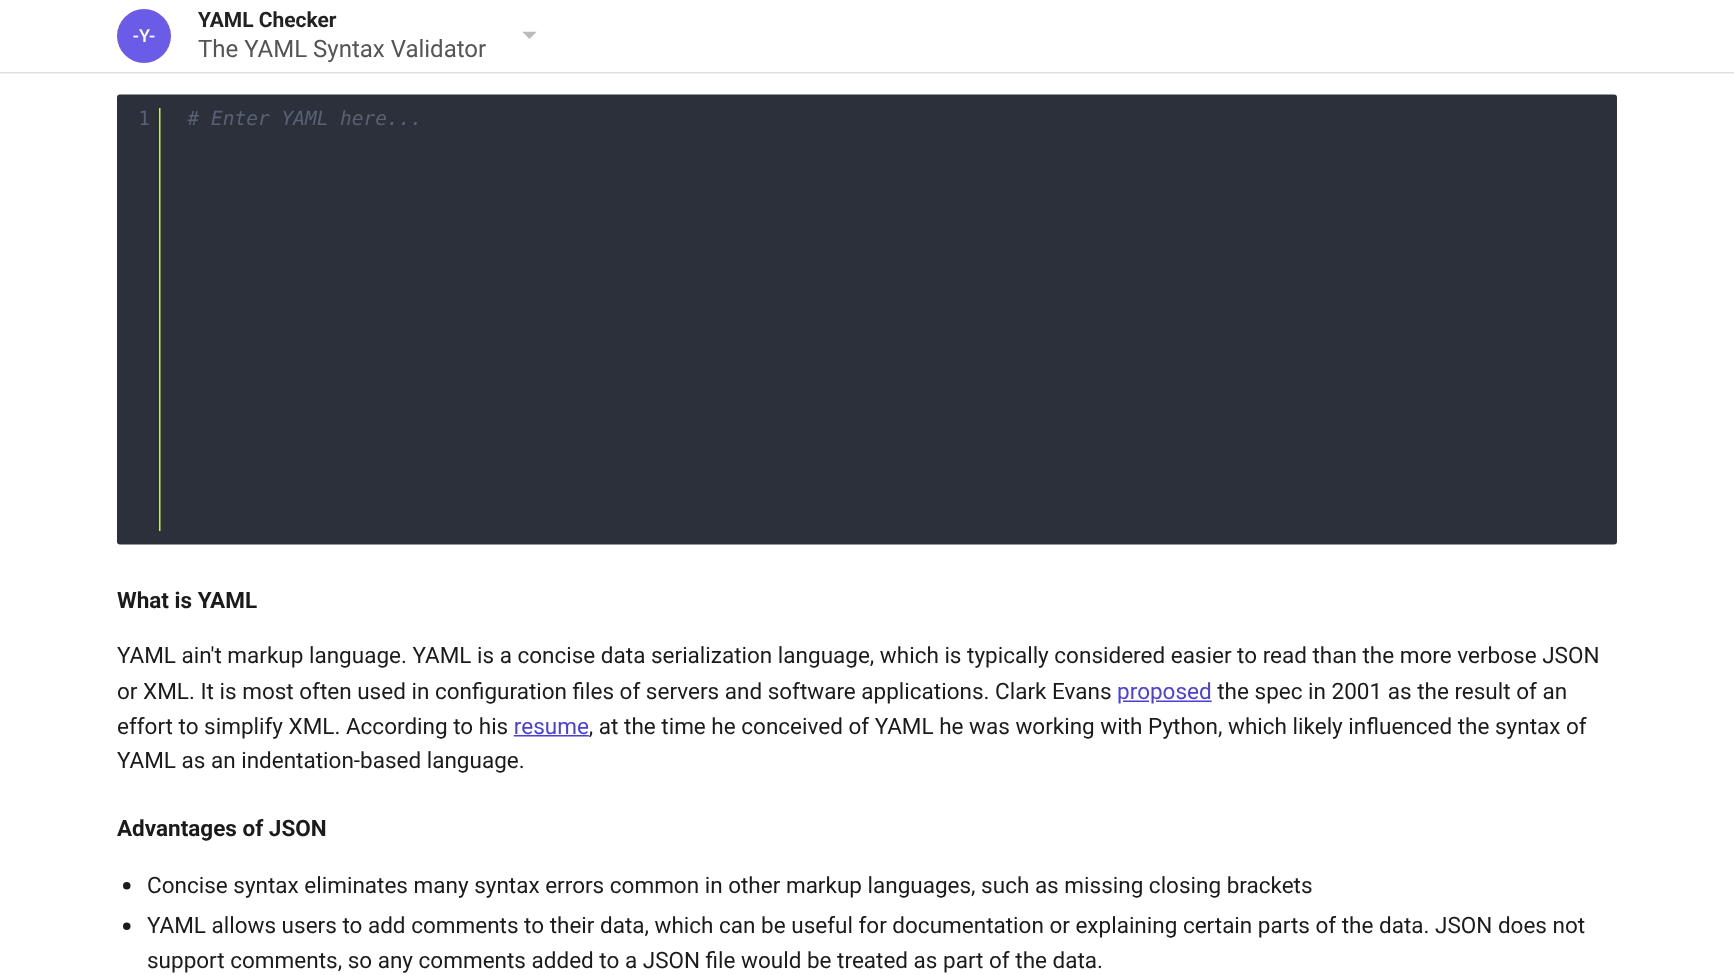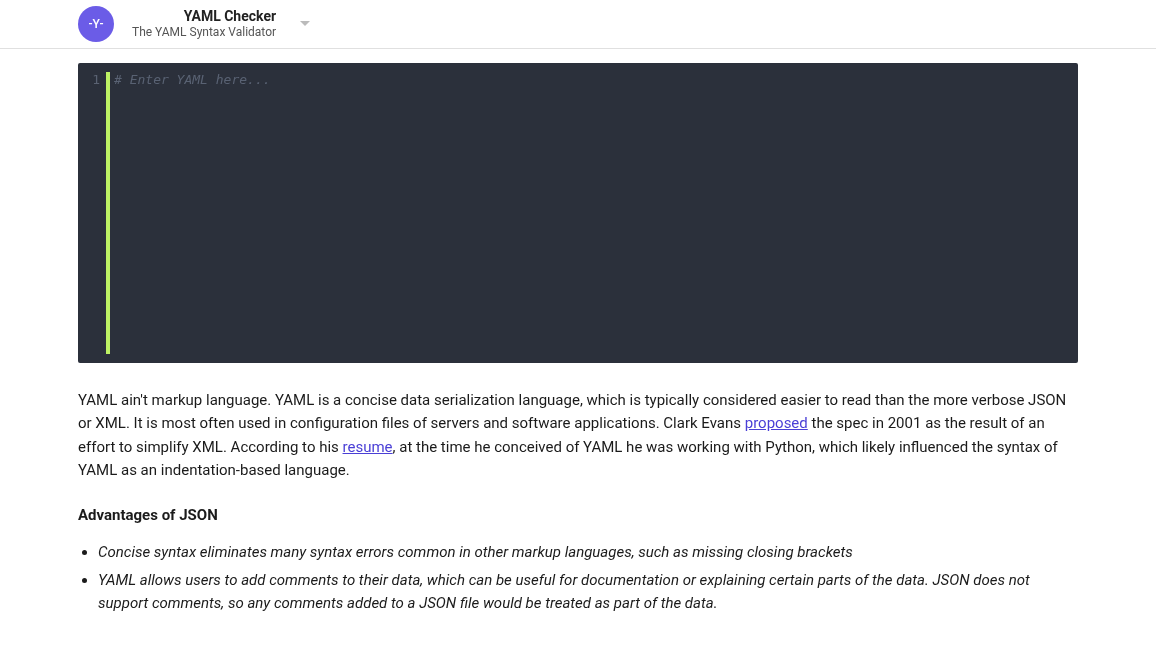--- a/index.html
+++ b/index.html
@@ -34,24 +34,23 @@
     }
     .title-block {
       display: flex;
       flex-direction: column;
     }
     .app-title {
       font-weight: 700;
       font-size: 14px;
       color: #222;
       line-height: 1.3;
-      text-align: right;
     }
     .app-subtitle {
-      font-size: 12px;
+      font-size: 16px;
       color: #555;
       line-height: 1.3;
     }
     .dropdown-chevron {
       margin-left: 24px;
       display: flex;
       align-items: center;
       color: #bbb;
     }
     .main {
@@ -68,22 +67,22 @@
       color: #c0c5ce;
     }
     .gutter {
       width: 28px;
       text-align: right;
       padding-right: 6px;
       color: #5a6272;
       user-select: none;
     }
     .editor-content {
-      border-left: 4px solid #bef264;
-      padding-left: 4px;
+      border-left: 1px solid #bef264;
+      padding-left: 18px;
       flex: 1;
       position: relative;
     }
     .editor-placeholder {
       color: #596273;
       font-style: italic;
     }
     .content-section {
       margin-top: 26px;
       color: #1b1b1b;
@@ -104,21 +103,20 @@
     }
     .advantages {
       margin-top: 4px;
     }
     ul.adv-list {
       margin-top: 12px;
       padding-left: 20px;
     }
     ul.adv-list li {
       margin-bottom: 4px;
-      font-style: italic;
     }
   </style>
 </head>
 <body>
 
 <div class="header">
   <div class="logo">
     <span>-Y-</span>
   </div>
   <div class="title-block">
@@ -136,20 +134,21 @@
   <div class="editor">
     <div class="gutter">
       <div>1</div>
     </div>
     <div class="editor-content">
       <span class="editor-placeholder"># Enter YAML here...</span>
     </div>
   </div>
 
   <div class="content-section">
+    <div class="content-heading">What is YAML</div>
     <p class="content-para">
       <span>YAML ain't markup language. YAML is a concise data serialization language, which is typically considered easier to read than the more verbose JSON or XML. It is most often used in configuration files of servers and software applications. Clark Evans </span><a href="#">proposed</a><span> the spec in 2001 as the result of an effort to simplify XML. According to his </span><a href="#">resume</a><span>, at the time he conceived of YAML he was working with Python, which likely influenced the syntax of YAML as an indentation-based language.</span>
     </p>
 
     <div class="content-heading advantages">Advantages of JSON</div>
     <ul class="adv-list">
       <li>Concise syntax eliminates many syntax errors common in other markup languages, such as missing closing brackets</li>
       <li>YAML allows users to add comments to their data, which can be useful for documentation or explaining certain parts of the data. JSON does not support comments, so any comments added to a JSON file would be treated as part of the data.</li>
 
     </ul>

